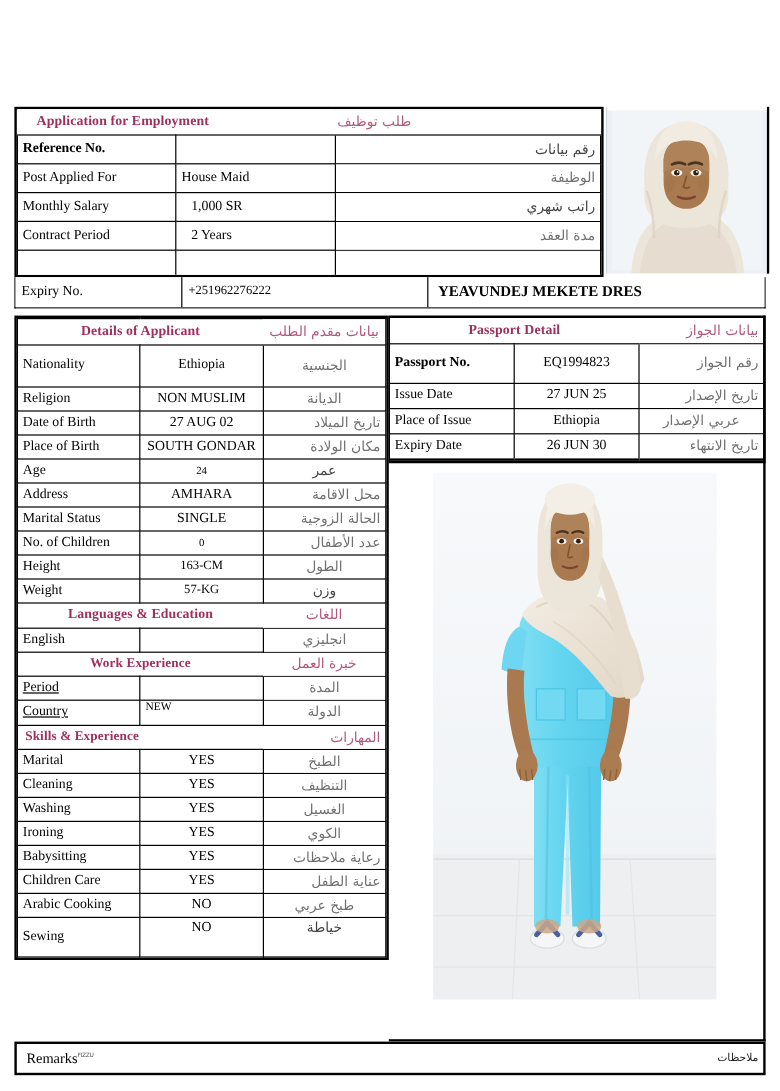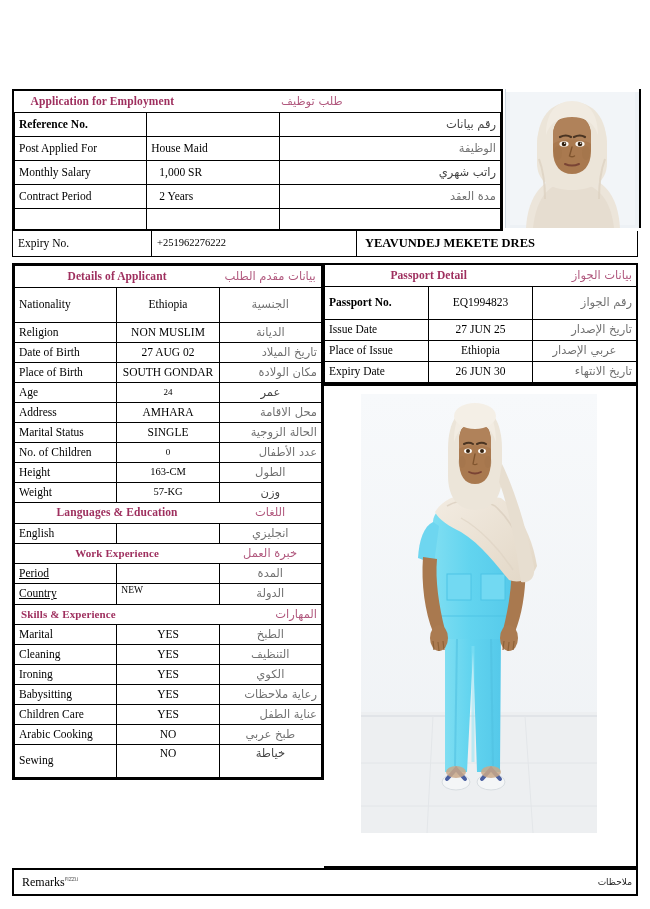--- a/index.html
+++ b/index.html
@@ -395,20 +395,25 @@
       </tr>
       <tr>
         <td class="a lbl">Marital</td>
         <td class="b val">YES</td>
         <td class="c ar" style="text-align:center;">الطبخ</td>
       </tr>
       <tr>
         <td class="a lbl">Cleaning</td>
         <td class="b val">YES</td>
         <td class="c ar" style="text-align:center;">التنظيف</td>
+      </tr>
+      <tr>
+        <td class="a lbl">Washing</td>
+        <td class="b val">YES</td>
+        <td class="c ar" style="text-align:center;">الغسيل</td>
       </tr>
       <tr>
         <td class="a lbl">Ironing</td>
         <td class="b val">YES</td>
         <td class="c ar" style="text-align:center;">الكوي</td>
       </tr>
       <tr>
         <td class="a lbl">Babysitting</td>
         <td class="b val">YES</td>
         <td class="c ar">رعاية ملاحظات</td>

